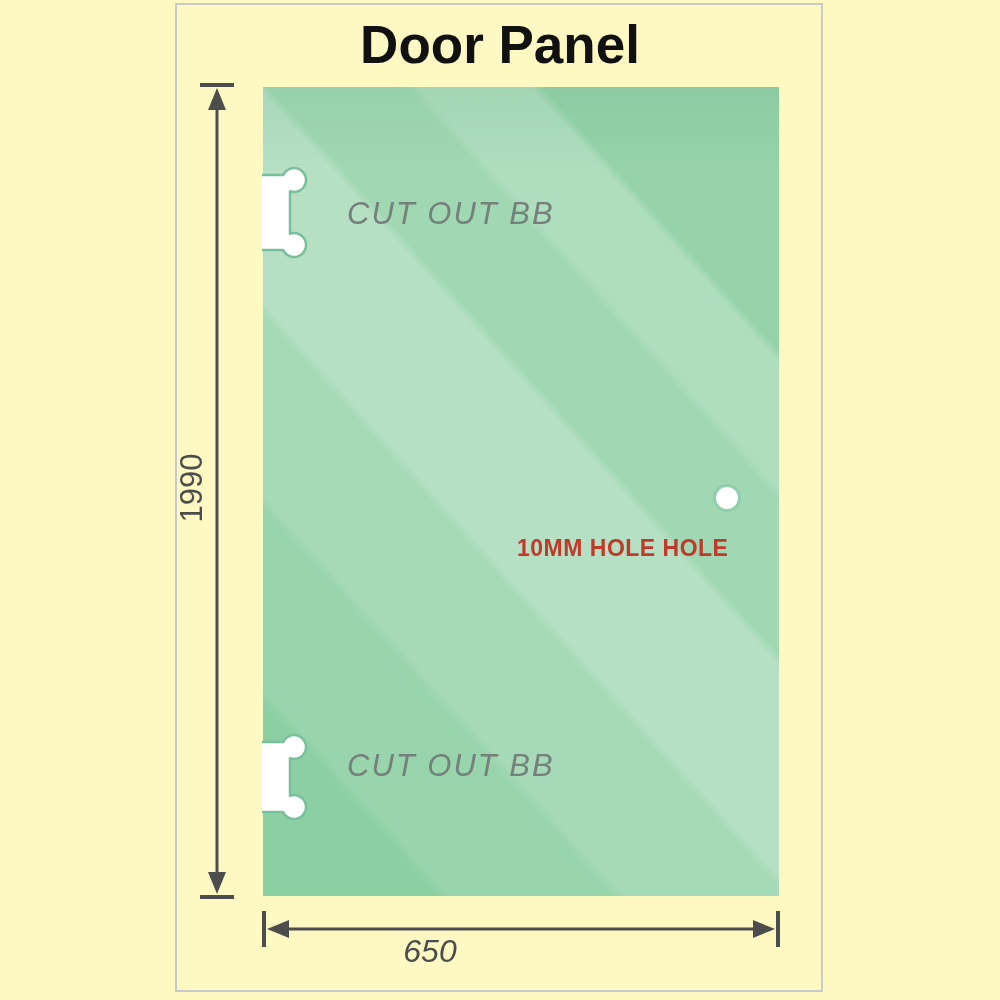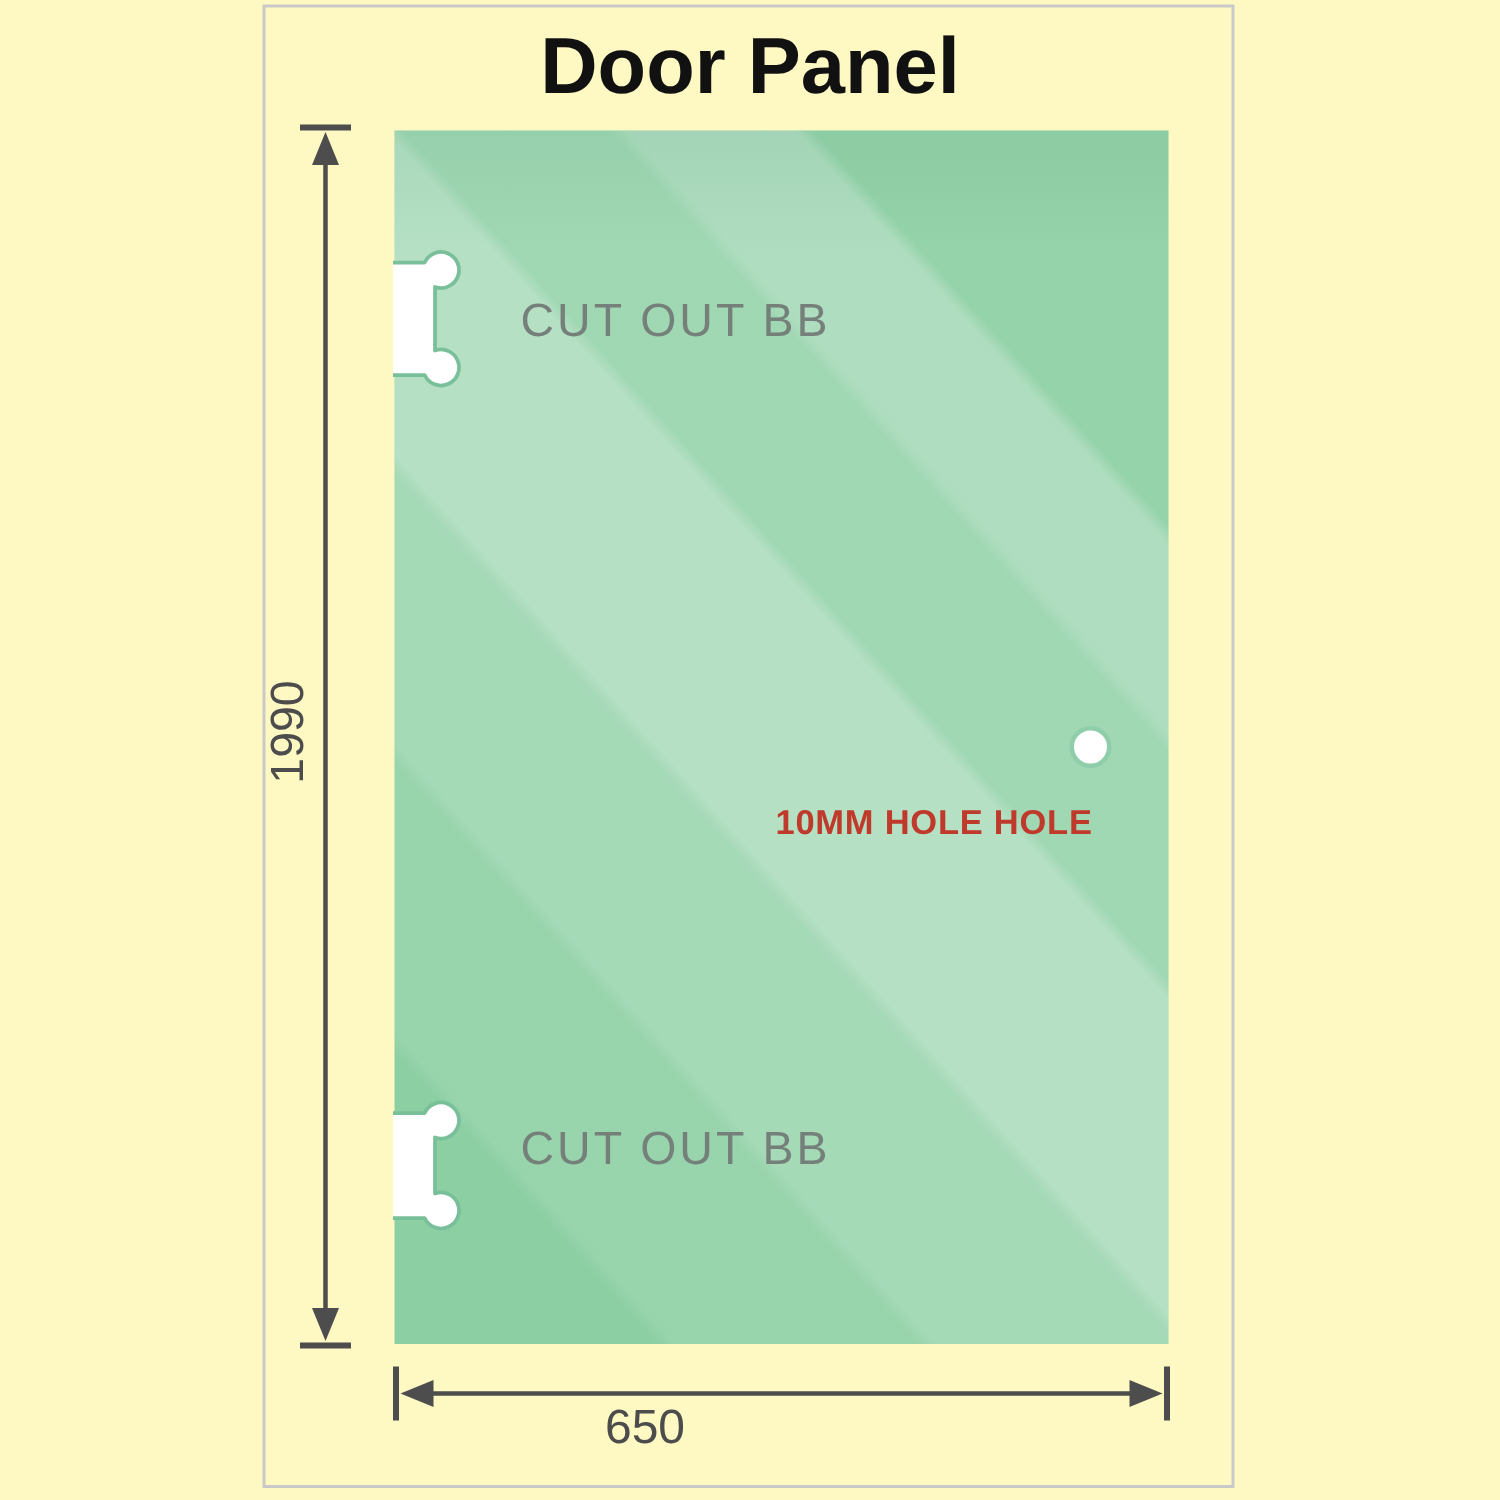--- a/index.html
+++ b/index.html
@@ -65,37 +65,39 @@
   }
   .dim-arrow{
     fill:var(--dimension-gray,#4d4d4d);
   }
   .label-cutout{
     position:absolute;
     font-size:31px;
     letter-spacing:2px;
     color:var(--cutout-label-gray,#75807a);
     white-space:nowrap;
+    font-style:italic;
   }
   .label-cutout.top{left:347px;top:196px;}
   .label-cutout.bottom{left:347px;top:748px;}
   .label-hole{
     position:absolute;
     left:517px;top:535px;
     font-size:23px;font-weight:600;
     letter-spacing:.5px;
     color:var(--hole-label-red,#c03a2b);
     white-space:nowrap;
   }
   .label-width{
     position:absolute;
     left:370px;top:933px;width:120px;
     text-align:center;
     font-size:32px;font-weight:300;
     color:var(--dimension-text-gray,#4c4c4c);
+    font-style:italic;
   }
   .label-height{
     position:absolute;
     left:142px;top:470px;width:100px;
     text-align:center;
     font-size:31px;font-weight:300;
     color:var(--dimension-text-gray,#4c4c4c);
     transform:rotate(-90deg);
     white-space:nowrap;
   }

